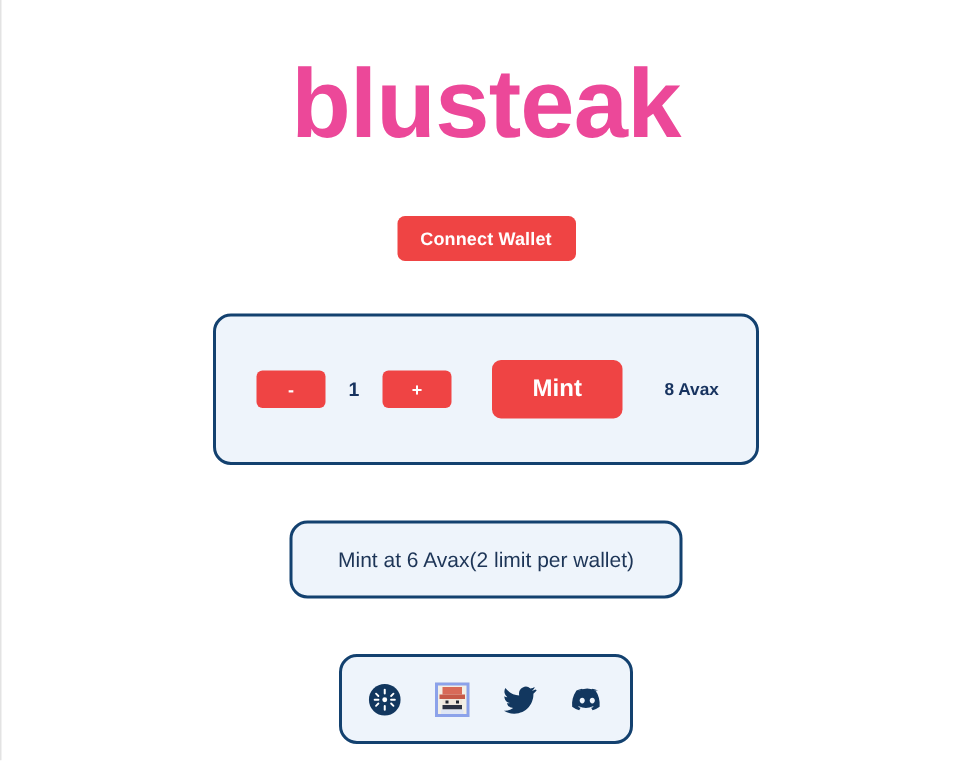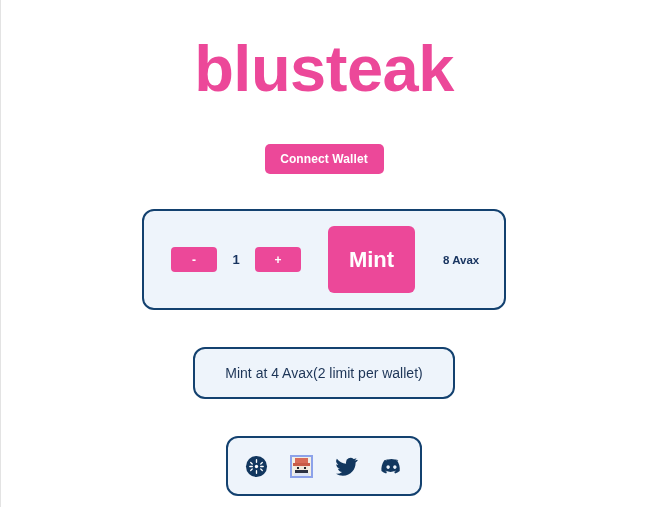--- a/index.html
+++ b/index.html
@@ -41,21 +41,21 @@
     color: #ec4899;
     letter-spacing: -0.5px;
     margin-top: 36px;
   }
 
   
   .connect-wrap {
     margin-top: 43px;
   }
   .btn-navy {
-    background: #ec4899;
+    background: #ef4444;
     color: #ffffff;
     border: none;
     border-radius: 5px;
     font-family: "Liberation Sans", sans-serif;
     font-weight: 700;
     cursor: pointer;
     padding: 0;
   }
   .connect-btn {
     width: 119px;
@@ -97,23 +97,23 @@
   }
   .qty-value {
     width: 38px;
     text-align: center;
     font-size: 13px;
     font-weight: 700;
     color: #17335f;
   }
   .mint-btn {
     width: 87px;
-    height: 67px;
+    height: 39px;
     margin-left: 27px;
-    font-size: 22px;
+    font-size: 16px;
     font-weight: 700;
     border-radius: 6px;
     display: flex;
     align-items: center;
     justify-content: center;
   }
   .price-label {
     margin-left: 28px;
     font-size: 11.5px;
     font-weight: 700;
@@ -189,21 +189,21 @@
 
       <button class="btn-navy step-btn">+</button>
     </div>
 
     <button class="btn-navy mint-btn">Mint</button>
 
     <span class="price-label">8 Avax</span>
   </div>
 
   <div class="card info-card">
-    <span class="info-text">Mint at 4 Avax(2 limit per wallet)</span>
+    <span class="info-text">Mint at 6 Avax(2 limit per wallet)</span>
   </div>
 
   <div class="card social-card">
 
     <a class="social-link">
       <svg width="23" height="23" viewBox="0 0 24 24" aria-hidden="true">
         <circle cx="12" cy="12" r="11" fill="#12375f"></circle>
         <g fill="#ffffff">
           <circle cx="12" cy="12" r="1.7"></circle>
           <rect x="11.3" y="4.3" width="1.4" height="4" rx="0.7"></rect>

